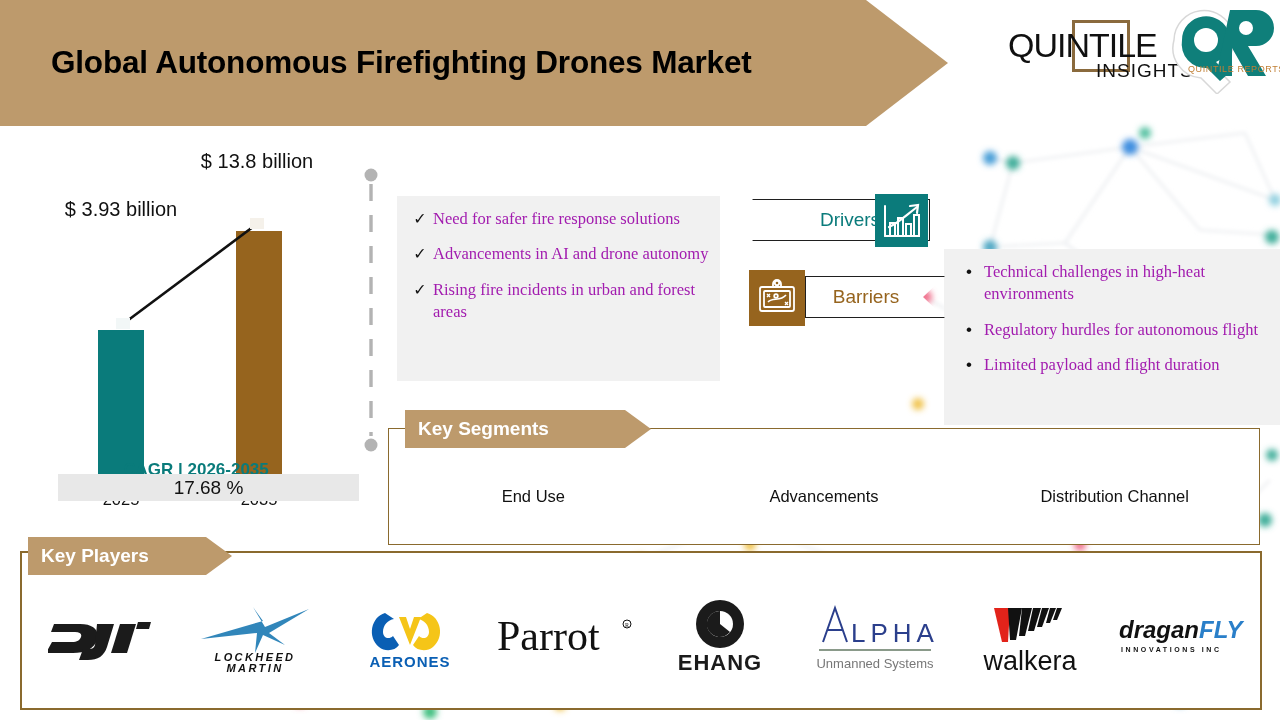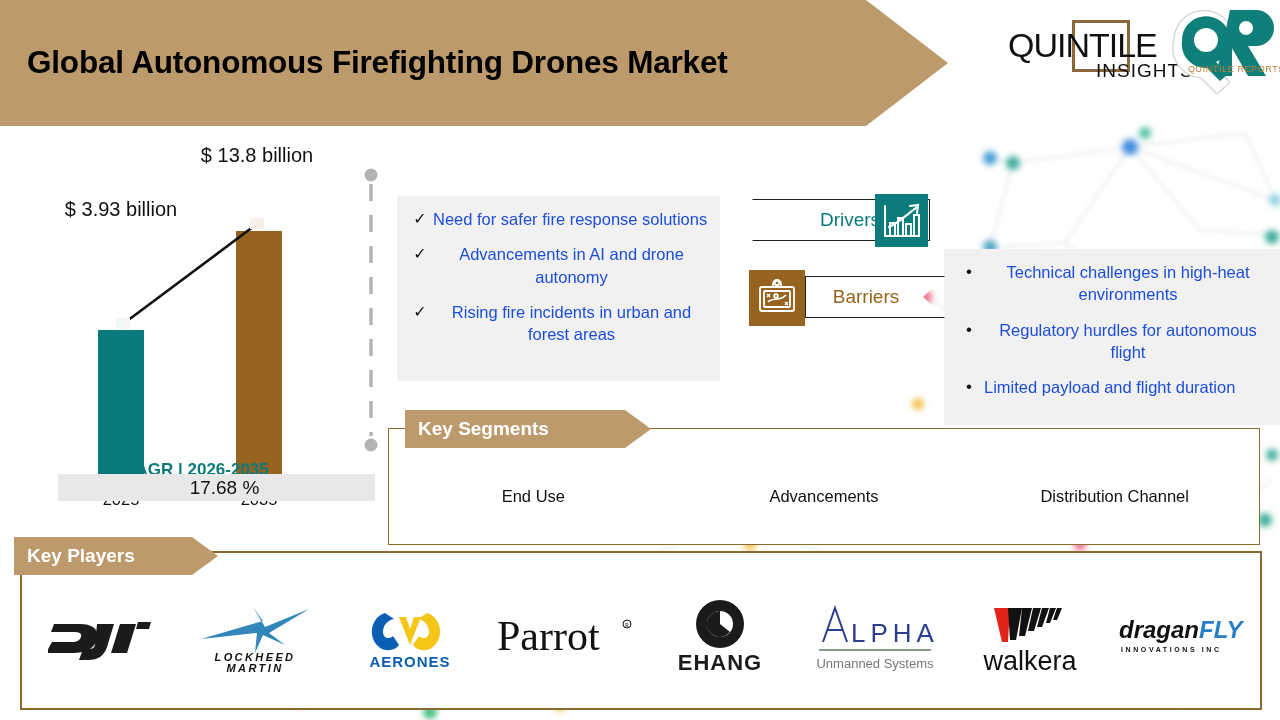--- a/index.html
+++ b/index.html
@@ -12,21 +12,21 @@
 
   
   .bg-net{position:absolute;inset:0;z-index:0;pointer-events:none;}
   .bg-net svg{position:absolute;}
 
   
   .header{
     position:absolute;left:0;top:0;width:948px;height:126px;z-index:5;
     background:#bd9a6c;
     clip-path:polygon(0 0, 866px 0, 948px 63px, 866px 126px, 0 126px);
-    display:flex;align-items:center;
+    display:flex;align-items:center;padding-left:24px;
   }
   .header-title{
     color:#000;font-size:31.5px;font-weight:bold;line-height:1.38;
     padding-left:27px;padding-right:120px;letter-spacing:-0.2px;
     font-family:"Liberation Sans", sans-serif;
   }
 
   
   .logo-wrap{position:absolute;right:4px;top:2px;width:274px;height:92px;z-index:9;}
   .logo-quintile{position:absolute;left:6px;top:14px;width:178px;height:70px;}
@@ -57,30 +57,30 @@
     position:absolute;bottom:-27px;width:100px;text-align:center;
     font-size:16.5px;color:#111;font-family:"Liberation Sans", sans-serif;
   }
   .bar-2025 .bar-label{left:-27px;}
   .bar-2035 .bar-label{left:-27px;}
   .bar-value{
     position:absolute;text-align:center;font-size:20px;line-height:1.3;
     color:#111;font-weight:400;font-family:"Liberation Sans", sans-serif;width:130px;
   }
   .value-2025{left:10px;top:64px;}
-  .value-2035{left:146px;top:10px;}
+  .value-2035{left:146px;top:16px;}
   .trend-svg{position:absolute;left:0;top:0;width:300px;height:300px;}
   .cagr-label{
     position:absolute;left:46px;top:460px;width:300px;text-align:center;
     font-size:17px;font-weight:bold;color:#0a7b7b;z-index:6;
     font-family:"Liberation Sans", sans-serif;
   }
   .cagr-band{
     position:absolute;left:58px;top:474px;width:301px;height:27px;background:#e8e8e8;
-    display:flex;align-items:center;justify-content:center;z-index:6;padding-left:16px;
+    display:flex;align-items:center;justify-content:center;z-index:6;
   }
   .cagr-value{font-size:19px;color:#111;font-family:"Liberation Sans", sans-serif;}
   .copyright{
     position:absolute;left:46px;top:516px;width:340px;text-align:right;
     font-size:16px;color:#b9b9b9;z-index:6;font-family:"Liberation Sans", sans-serif;
   }
 
   
   .divider{position:absolute;left:358px;top:168px;width:26px;height:285px;z-index:6;}
 
@@ -88,21 +88,21 @@
   .drivers-box{
     position:absolute;left:397px;top:196px;width:323px;height:185px;
     background:#f1f1f1;z-index:6;padding:12px 10px 0 10px;box-sizing:border-box;
   }
   .bullet-row{display:flex;margin-bottom:13px;}
   .tick{
     width:26px;flex:0 0 26px;color:#111;font-size:16px;text-align:center;
     line-height:1.35;font-family:"Liberation Sans", sans-serif;
   }
   .bullet-txt{
-    font-size:16.5px;line-height:1.35;color:#1d4ed8;font-family:Liberation Sans, sans-serif;text-align:center;
+    font-size:16.5px;line-height:1.35;color:#a21caf;font-family:Liberation Serif, serif;
   }
 
   
   .barriers-box{
     position:absolute;left:944px;top:249px;width:336px;height:176px;
     background:#f1f1f1;z-index:6;padding:12px 8px 0 10px;box-sizing:border-box;
   }
   .dot{
     width:30px;flex:0 0 30px;color:#111;font-size:17px;text-align:center;
     line-height:1.35;font-family:"Liberation Sans", sans-serif;
@@ -146,21 +146,21 @@
   }
   .tab-ribbon{
     position:absolute;height:38px;z-index:8;background:#bd9a6c;
     display:flex;align-items:center;
   }
   .tab-segments{
     left:405px;top:410px;width:246px;
     clip-path:polygon(0 0, 220px 0, 246px 19px, 220px 38px, 0 38px);
   }
   .tab-players{
-    left:14px;top:537px;width:204px;
+    left:28px;top:537px;width:204px;
     clip-path:polygon(0 0, 178px 0, 204px 19px, 178px 38px, 0 38px);
   }
   .tab-label{
     color:#fff;font-size:19px;font-weight:bold;padding-left:13px;
     font-family:"Liberation Sans", sans-serif;
   }
   .seg-items{
     position:absolute;left:388px;top:462px;width:872px;height:70px;z-index:6;
     display:flex;align-items:center;
   }

